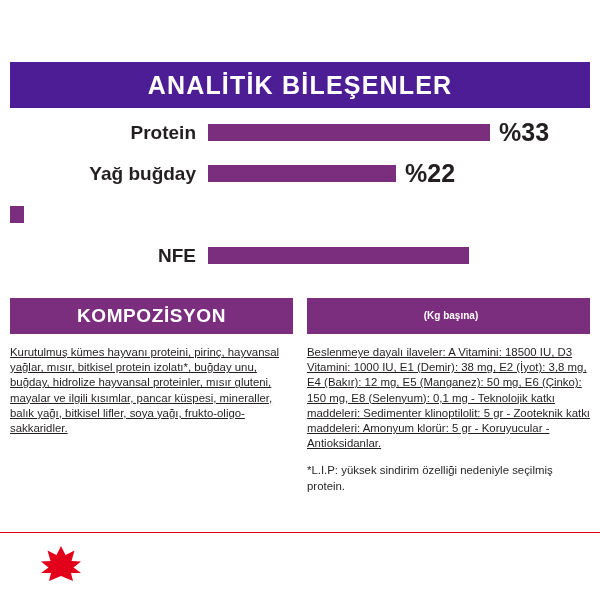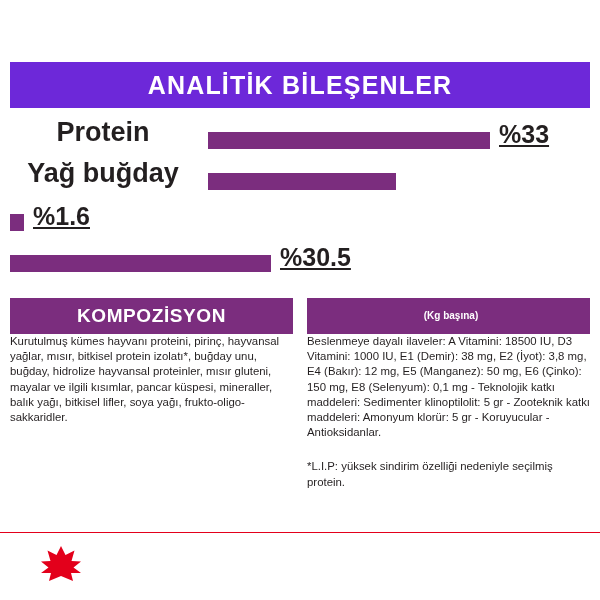--- a/index.html
+++ b/index.html
@@ -21,21 +21,21 @@
     box-sizing: border-box;
   }
 
   
   .banner {
     position: absolute;
     left: 10px;
     top: 62px;
     width: 580px;
     height: 46px;
-    background: #6d28d9;
+    background: #4c1d95;
     display: flex;
     align-items: center;
     justify-content: center;
   }
   .banner-title {
     color: #ffffff;
     font-size: 25px;
     font-weight: bold;
     letter-spacing: 1.2px;
   }
@@ -49,35 +49,34 @@
     height: 164px;
   }
   .row {
     display: flex;
     align-items: center;
     height: 33px;
     margin-bottom: 8px;
   }
   .row-label {
     width: 198px;
-    text-align: center;
+    text-align: right;
     padding-right: 12px;
-    font-size: 27px;
+    font-size: 19px;
     font-weight: bold;
     color: #231f20;
     box-sizing: border-box;
     white-space: nowrap;
   }
   .bar-area {
     position: relative;
     flex: 1 1 auto;
     height: 33px;
     display: flex;
-    align-items: flex-end;
-    text-decoration: underline;
+    align-items: center;
   }
   .bar {
     height: 17px;
     background: #7b2d7e;
   }
   .row-value {
     font-size: 25px;
     font-weight: bold;
     color: #231f20;
     margin-left: 9px;
@@ -113,27 +112,29 @@
     line-height: 36px;
   }
   .sub-banner-note {
     color: #ffffff;
     font-size: 10px;
     font-weight: bold;
     margin-left: 5px;
     line-height: 36px;
   }
   .body-text {
+    margin-top: 11px;
     font-size: 11.4px;
     line-height: 15.2px;
     color: #231f20;
     text-align: left;
+    text-decoration: underline;
   }
   .footnote {
-    margin-top: 19px;
+    margin-top: 12px;
     font-size: 11.4px;
     line-height: 15.2px;
     color: #231f20;
   }
 
   
   .footer-rule {
     position: absolute;
     left: 0;
     top: 532px;
@@ -166,34 +167,34 @@
       <div class="bar-area">
         <div class="bar" style="width:282px;"></div>
         <div class="row-value">%33</div>
       </div>
     </div>
 
     <div class="row">
       <div class="row-label">Yağ buğday</div>
       <div class="bar-area">
         <div class="bar" style="width:188px;"></div>
+        <div class="row-value">%22</div>
       </div>
     </div>
 
     <div class="row">
       <div class="bar-area">
         <div class="bar" style="width:14px;"></div>
-        <div class="row-value">%1.6</div>
-      </div>
-    </div>
-
-    <div class="row">
+      </div>
+    </div>
+
+    <div class="row">
+      <div class="row-label">NFE</div>
       <div class="bar-area">
         <div class="bar" style="width:261px;"></div>
-        <div class="row-value">%30.5</div>
       </div>
     </div>
 
   </div>
 
   <div class="cols">
 
     <div class="col">
       <div class="sub-banner">
         <span class="sub-banner-title">KOMPOZİSYON</span>

